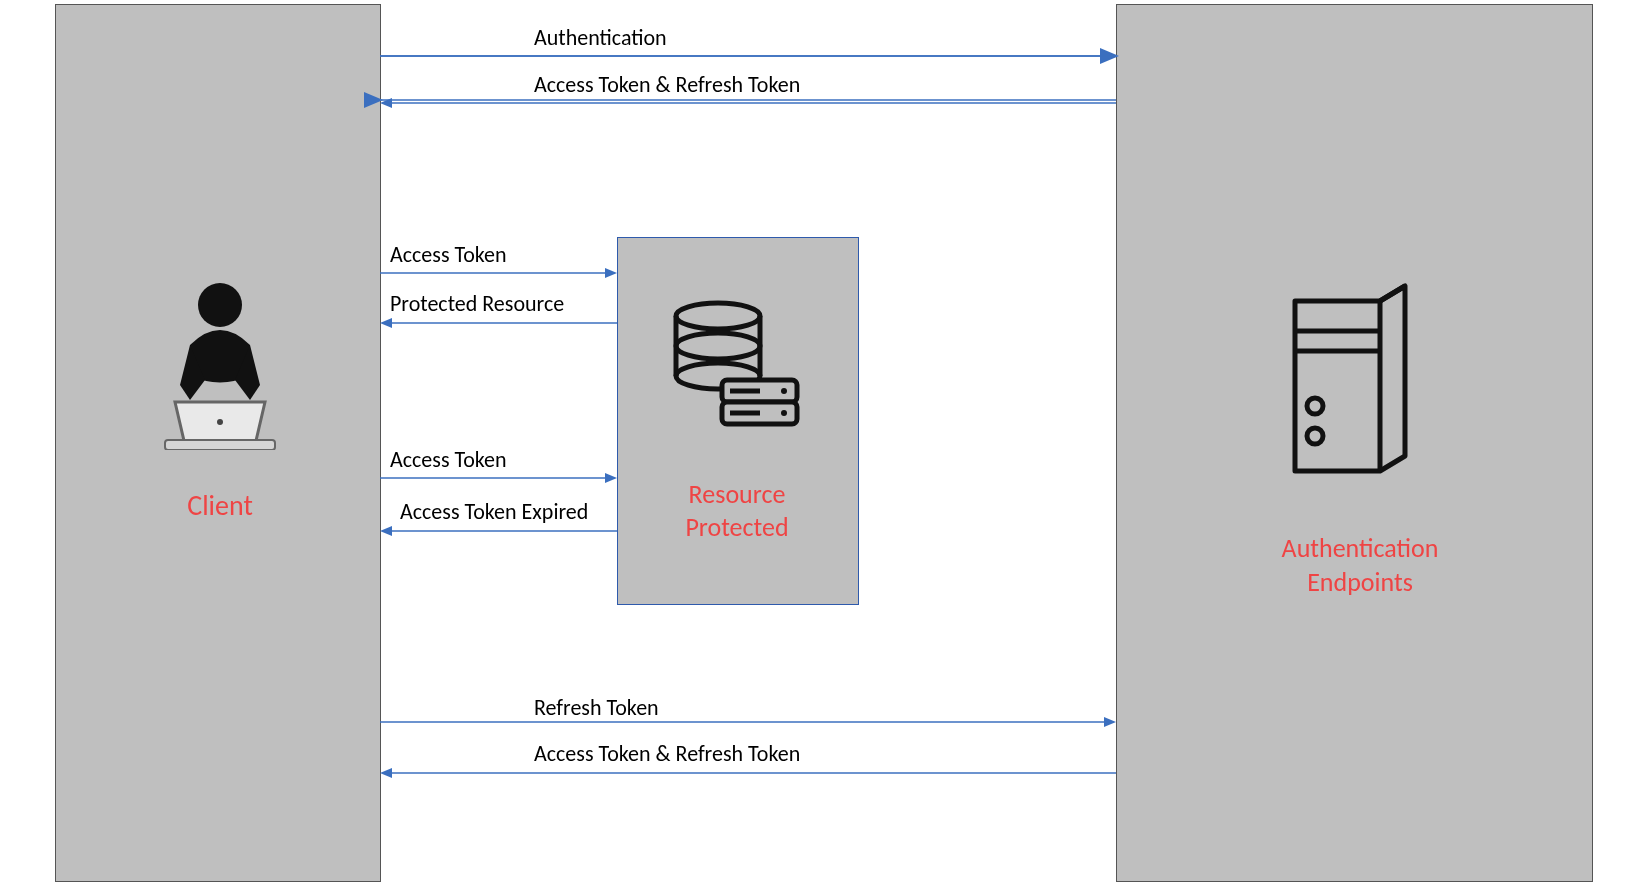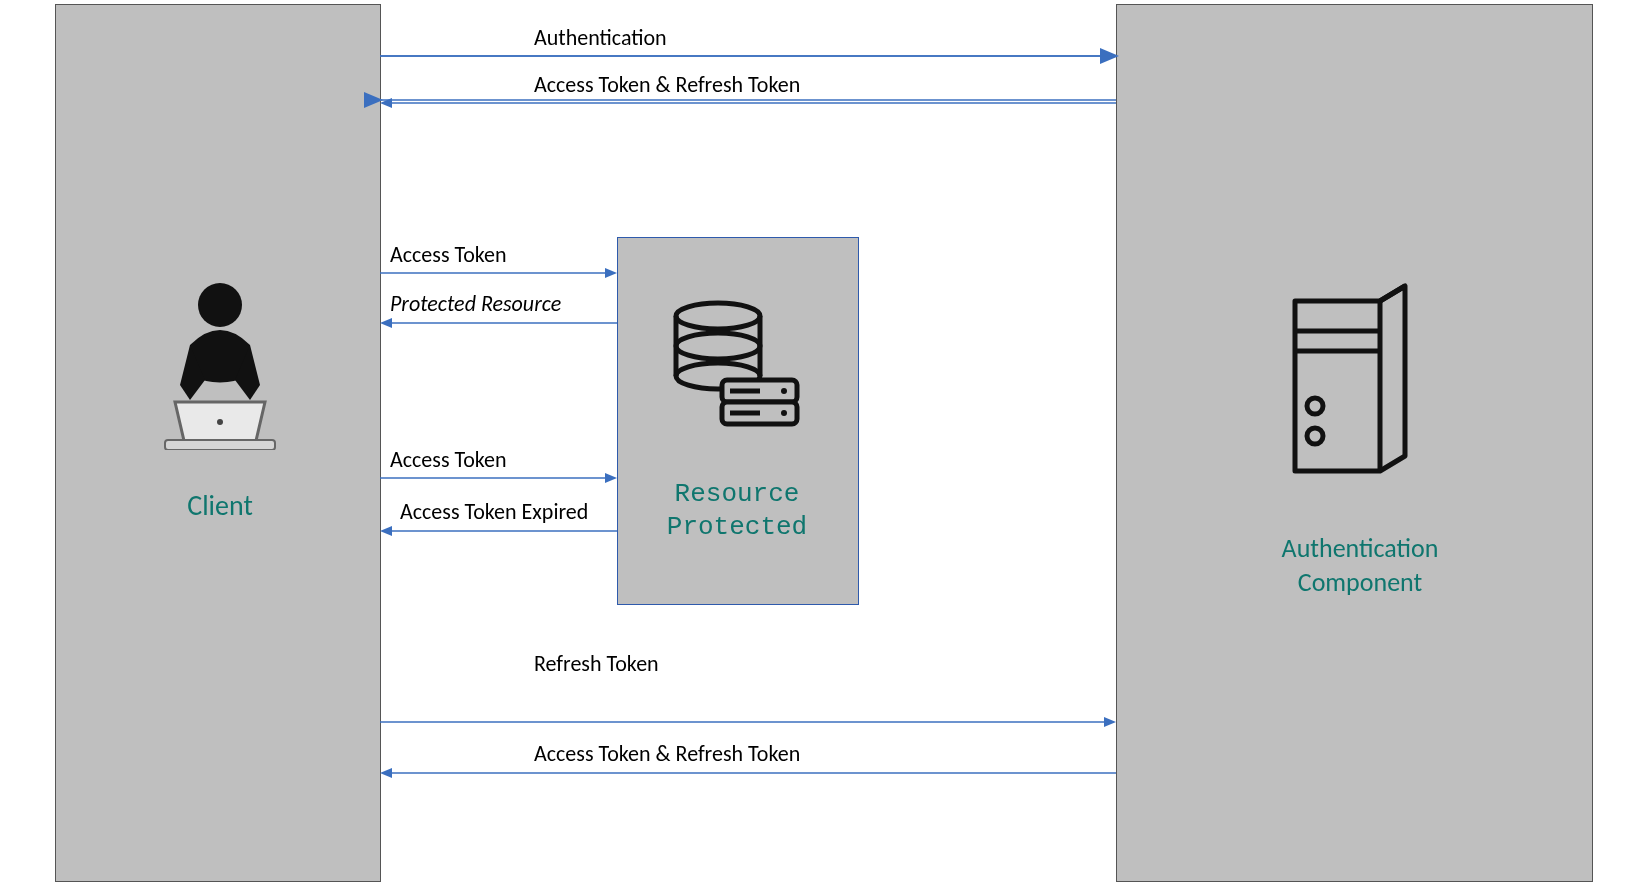--- a/index.html
+++ b/index.html
@@ -22,21 +22,21 @@
   }
   .label {
     position: absolute;
     font-size: 22px;
     color: #000;
     white-space: nowrap;
   }
   .big-label {
     position: absolute;
     font-size: 26px;
-    color: #0f766e;
+    color: #ef4444;
     text-align: center;
   }
   svg.arrow {
     position: absolute;
     overflow: visible;
   }
 </style>
 </head>
 <body>
 
@@ -71,40 +71,40 @@
   <g fill="none" stroke="#111" stroke-width="5">
     <rect x="62" y="82" width="75" height="22" rx="5" fill="#bfbfbf"></rect>
     <rect x="62" y="104" width="75" height="22" rx="5" fill="#bfbfbf"></rect>
     <circle cx="124" cy="93" r="3" fill="#111" stroke="none"></circle>
     <circle cx="124" cy="115" r="3" fill="#111" stroke="none"></circle>
     <line x1="70" y1="93" x2="100" y2="93"></line>
     <line x1="70" y1="115" x2="100" y2="115"></line>
   </g>
 </svg>
 
-<div class="big-label" style="left:620px; top:478px; width:234px; line-height:1.25;font-family:Liberation Mono, monospace;">
+<div class="big-label" style="left:620px; top:478px; width:234px; line-height:1.25;">
   <span>Resource</span><br>
   <span>Protected</span>
 </div>
 
 <svg style="position:absolute; left:1280px; top:276px; width:140px; height:210px;" viewBox="0 0 140 210">
   <g fill="none" stroke="#111" stroke-width="5" stroke-linejoin="round">
     <path d="M15 25 L100 25 L125 10 L125 180 L100 195 L15 195 Z"></path>
     <path d="M100 25 L100 195"></path>
     <path d="M100 25 L125 10"></path>
     <line x1="15" y1="55" x2="100" y2="55"></line>
     <line x1="15" y1="75" x2="100" y2="75"></line>
     <circle cx="35" cy="130" r="8"></circle>
     <circle cx="35" cy="160" r="8"></circle>
   </g>
 </svg>
 
 <div class="big-label" style="left:1250px; top:532px; width:220px; line-height:1.3;">
   <span>Authentication</span><br>
-  <span>Component</span>
+  <span>Endpoints</span>
 </div>
 
 <svg class="arrow" style="left:0; top:0; width:1646px; height:884px;">
   <defs>
     <marker id="arrR" markerWidth="12" markerHeight="10" refX="10" refY="5" orient="auto">
       <path d="M0,0 L12,5 L0,10 Z" fill="#3b6fbf"></path>
     </marker>
     <marker id="arrL" markerWidth="12" markerHeight="10" refX="2" refY="5" orient="auto">
       <path d="M12,0 L0,5 L12,10 Z" fill="#3b6fbf"></path>
     </marker>
@@ -130,37 +130,37 @@
 <svg class="arrow" style="left:380px; top:266px; width:237px; height:14px;">
   <line x1="0" y1="7" x2="225" y2="7" stroke="#3b6fbf" stroke-width="1.6"></line>
   <path d="M225,2 L237,7 L225,12 Z" fill="#3b6fbf"></path>
 </svg>
 <div class="label" style="left:390px; top:241px;"><span>Access Token</span></div>
 
 <svg class="arrow" style="left:380px; top:316px; width:237px; height:14px;">
   <line x1="12" y1="7" x2="237" y2="7" stroke="#3b6fbf" stroke-width="1.6"></line>
   <path d="M12,2 L0,7 L12,12 Z" fill="#3b6fbf"></path>
 </svg>
-<div class="label" style="left:390px; top:290px;font-style:italic;"><span>Protected Resource</span></div>
+<div class="label" style="left:390px; top:290px;"><span>Protected Resource</span></div>
 
 <svg class="arrow" style="left:380px; top:471px; width:237px; height:14px;">
   <line x1="0" y1="7" x2="225" y2="7" stroke="#3b6fbf" stroke-width="1.6"></line>
   <path d="M225,2 L237,7 L225,12 Z" fill="#3b6fbf"></path>
 </svg>
 <div class="label" style="left:390px; top:446px;"><span>Access Token</span></div>
 
 <svg class="arrow" style="left:380px; top:524px; width:237px; height:14px;">
   <line x1="12" y1="7" x2="237" y2="7" stroke="#3b6fbf" stroke-width="1.6"></line>
   <path d="M12,2 L0,7 L12,12 Z" fill="#3b6fbf"></path>
 </svg>
 <div class="label" style="left:400px; top:498px;"><span>Access Token Expired</span></div>
 
 <svg class="arrow" style="left:380px; top:715px; width:736px; height:14px;">
   <line x1="0" y1="7" x2="724" y2="7" stroke="#3b6fbf" stroke-width="1.6"></line>
   <path d="M724,2 L736,7 L724,12 Z" fill="#3b6fbf"></path>
 </svg>
-<div class="label" style="left:534px; top:650px;"><span>Refresh Token</span></div>
+<div class="label" style="left:534px; top:694px;"><span>Refresh Token</span></div>
 
 <svg class="arrow" style="left:380px; top:766px; width:736px; height:14px;">
   <line x1="12" y1="7" x2="736" y2="7" stroke="#3b6fbf" stroke-width="1.6"></line>
   <path d="M12,2 L0,7 L12,12 Z" fill="#3b6fbf"></path>
 </svg>
 <div class="label" style="left:534px; top:740px;"><span>Access Token &amp; Refresh Token</span></div>
 
 </body></html>

